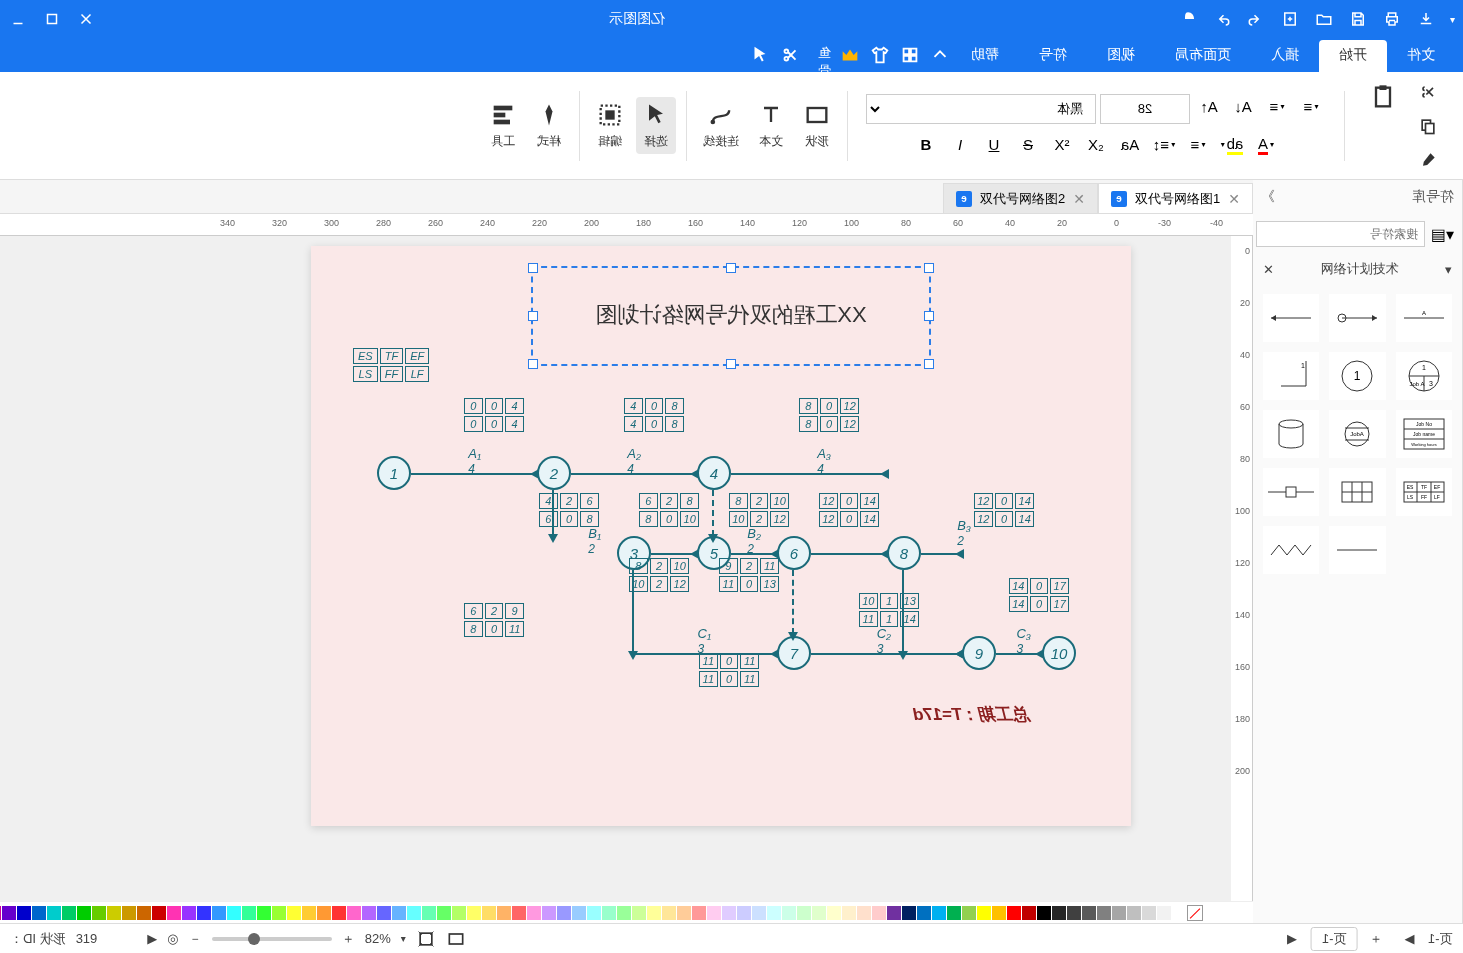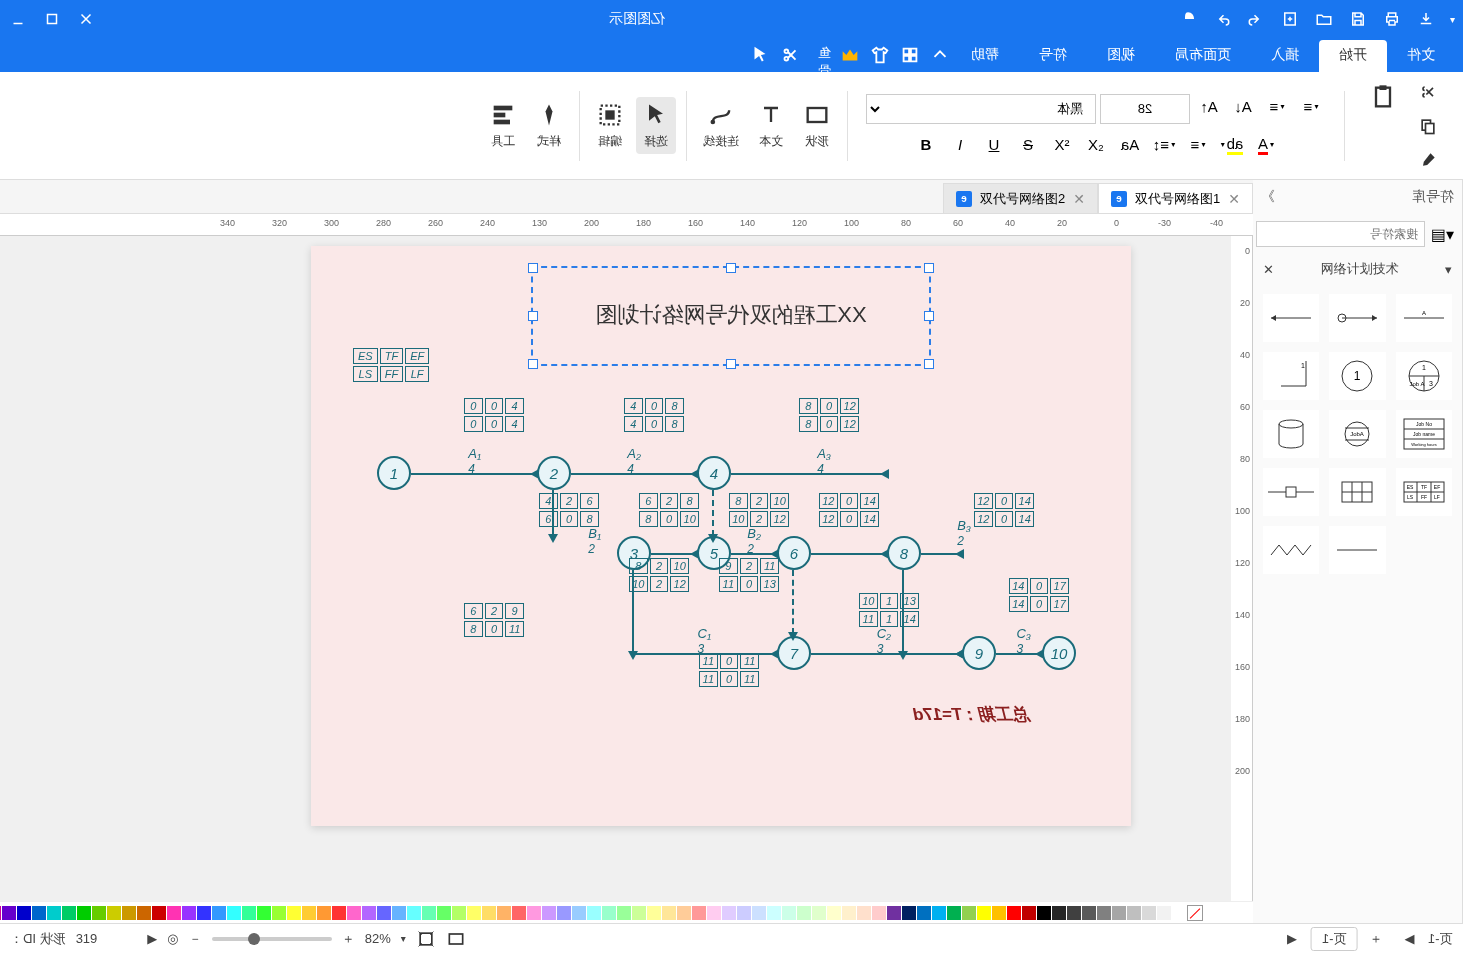--- a/index.html
+++ b/index.html
@@ -497,21 +497,21 @@
         <span class="tick" style="right: 186px;">20</span>
         <span class="tick" style="right: 238px;">40</span>
         <span class="tick" style="right: 290px;">60</span>
         <span class="tick" style="right: 342px;">80</span>
         <span class="tick" style="right: 394px;">100</span>
         <span class="tick" style="right: 446px;">120</span>
         <span class="tick" style="right: 498px;">140</span>
         <span class="tick" style="right: 550px;">160</span>
         <span class="tick" style="right: 602px;">180</span>
         <span class="tick" style="right: 654px;">200</span>
-        <span class="tick" style="right: 706px;">130</span>
+        <span class="tick" style="right: 706px;">220</span>
         <span class="tick" style="right: 758px;">240</span>
         <span class="tick" style="right: 810px;">260</span>
         <span class="tick" style="right: 862px;">280</span>
         <span class="tick" style="right: 914px;">300</span>
         <span class="tick" style="right: 966px;">320</span>
         <span class="tick" style="right: 1018px;">340</span>
       </div>
     <div class="canvas-scroll">
       <div class="ruler-v" id="ruler-v">
           <span class="tick" style="top: 10px;">0</span>

